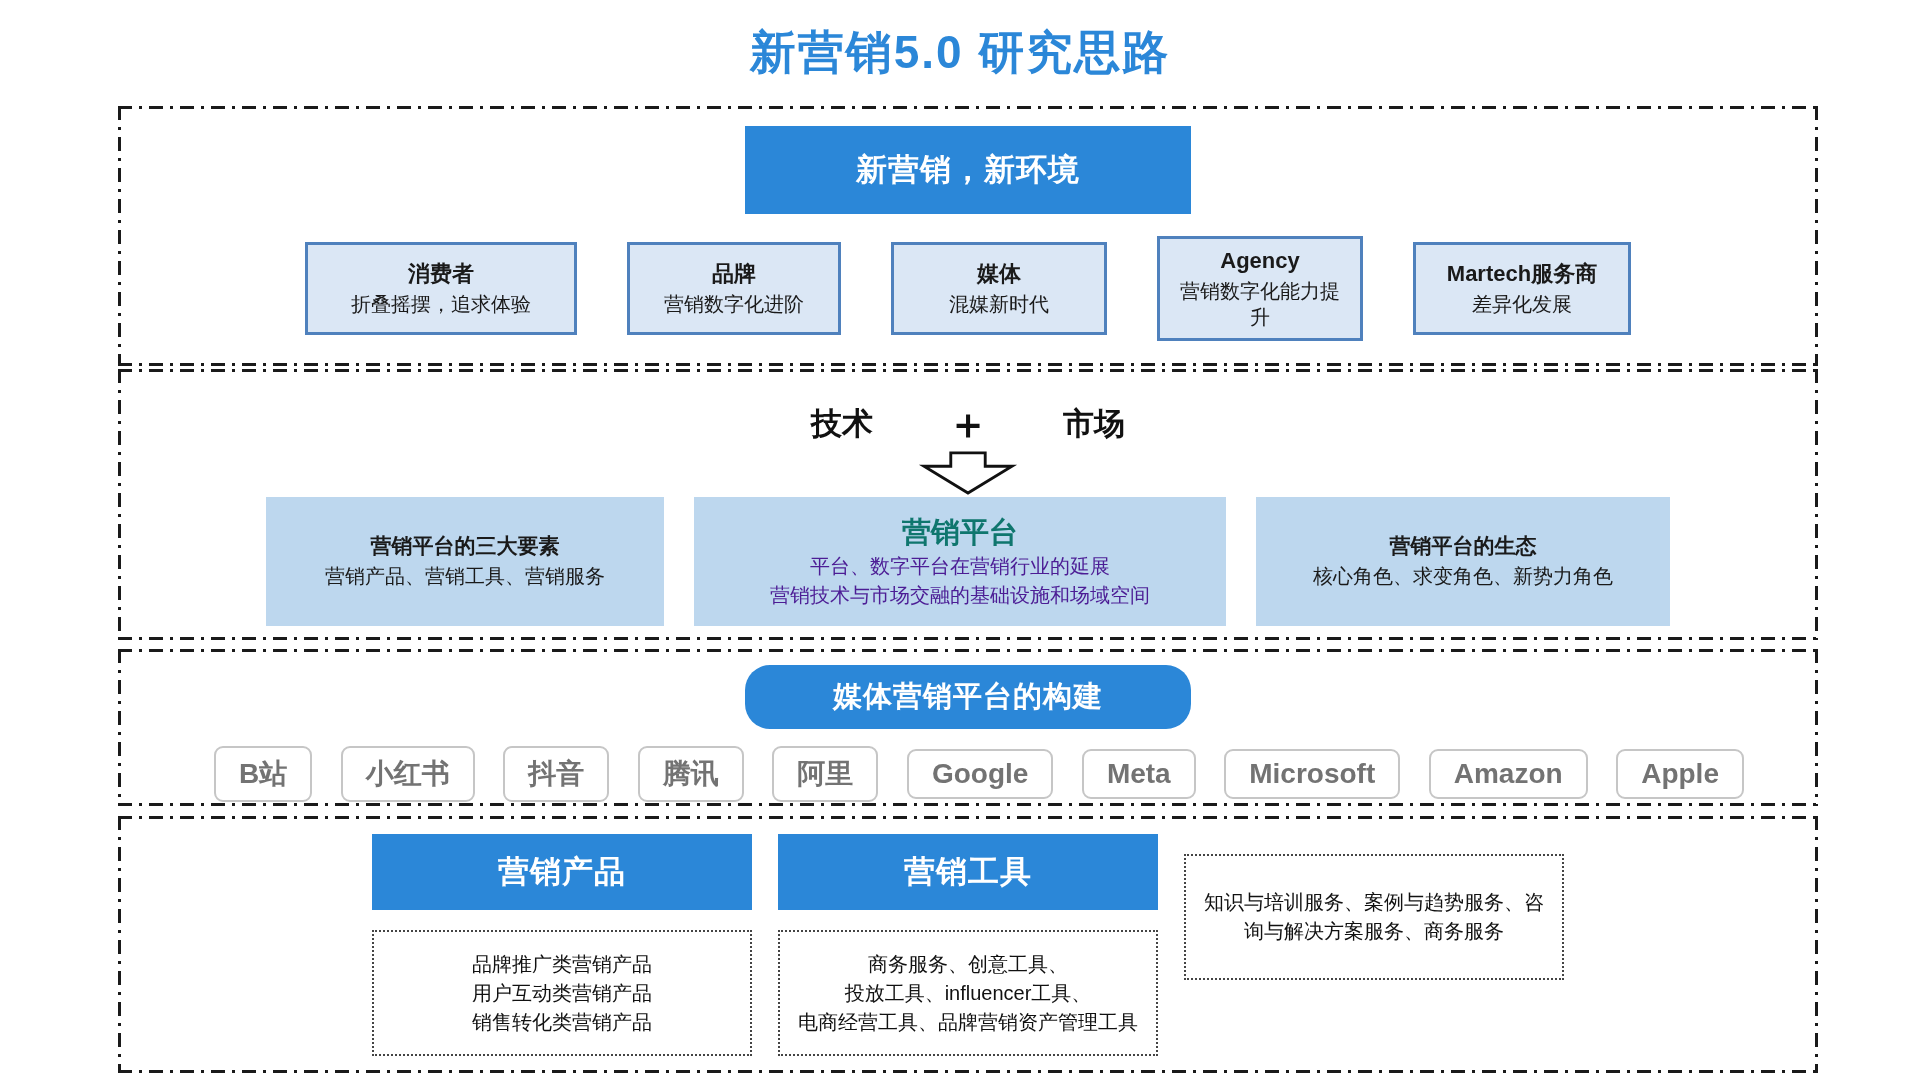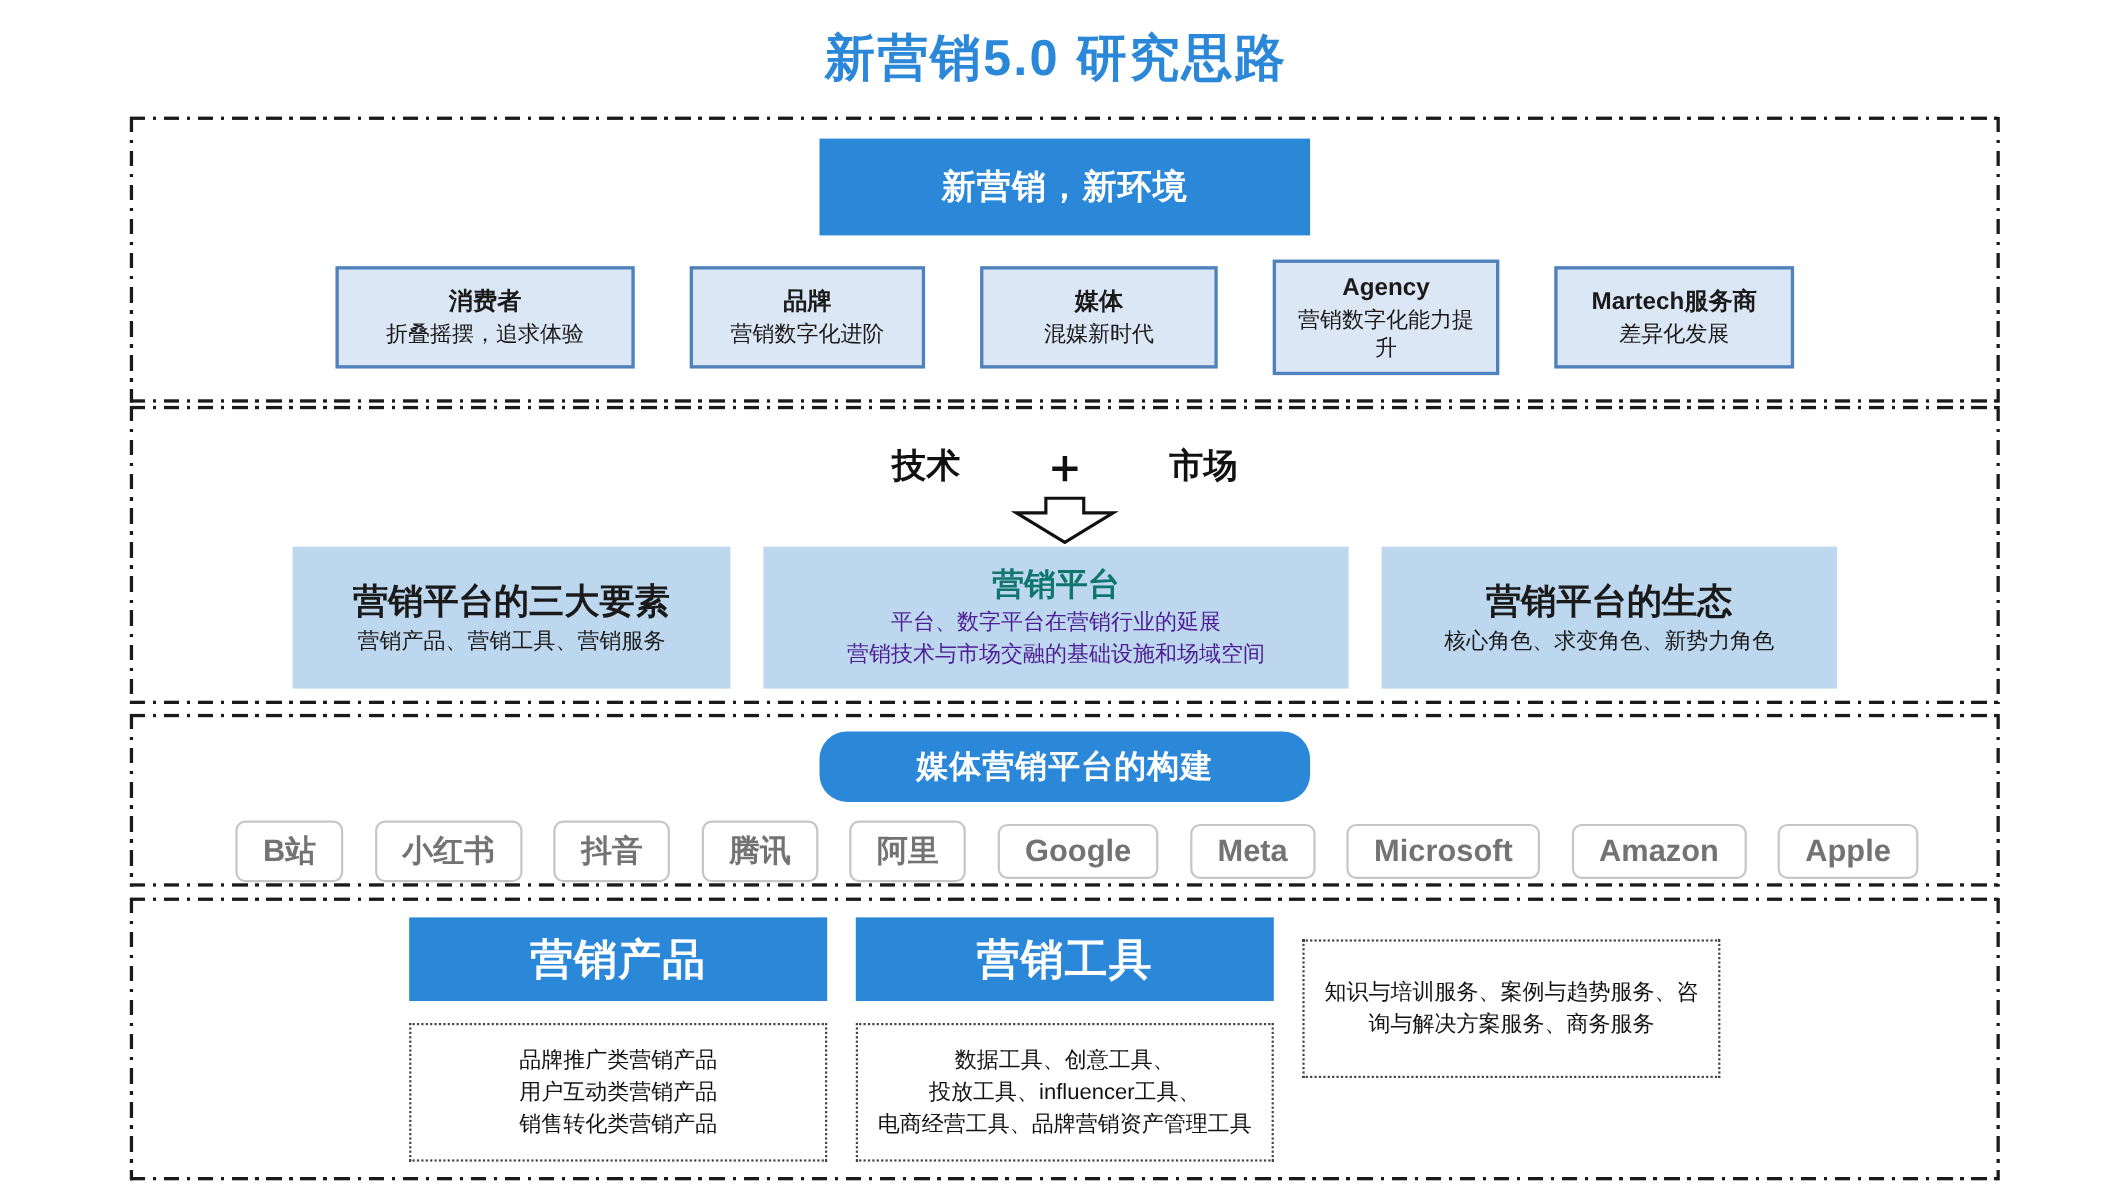--- a/index.html
+++ b/index.html
@@ -67,21 +67,21 @@
   .s2boxes {
     position:absolute; top:128px; left:0; width:100%;
     display:flex; justify-content:center; align-items:stretch; gap:30px;
   }
   .s2box {
     background:#bdd7ee; box-sizing:border-box; min-height:129px;
     display:flex; flex-direction:column; justify-content:center;
     text-align:center; padding:8px 14px;
   }
   .s2box.b1{width:398px} .s2box.b2{width:532px} .s2box.b3{width:414px}
-  .s2box .t { font-size:32px; font-weight:bold; line-height:1.25; }
+  .s2box .t { font-size:21px; font-weight:bold; line-height:1.25; }
   .s2box .l { font-size:20px; line-height:1.35; margin-top:4px; }
   .s2box.b2 .t { color:#0f766e; font-size:29px; }
   .s2box.b2 .l { color:#4c1d95; margin-top:2px; }
 
   
   .chips {
     position:absolute; top:97px; left:96px; right:74px;
     display:flex; justify-content:space-between; align-items:center;
   }
   .chip {
@@ -90,21 +90,21 @@
     white-space:nowrap;
   }
 
   
   .cols {
     position:absolute; top:18px; left:0; width:100%;
     display:flex; justify-content:center; gap:26px;
   }
   .col { width:380px; }
   .colhead {
-    background:#2b87d8; color:#ffffff; font-weight:bold; font-size:39px;
+    background:#2b87d8; color:#ffffff; font-weight:bold; font-size:31px;
     height:76px; display:flex; align-items:center; justify-content:center;
     letter-spacing:1px;
   }
   .colbody {
     margin-top:20px; border:2px dotted #444444; box-sizing:border-box;
     min-height:126px; display:flex; flex-direction:column; justify-content:center;
     text-align:center; font-size:20px; line-height:1.45; padding:10px 12px; color:#111;
   }
 </style>
 </head>
@@ -188,21 +188,21 @@
       <div class="colhead">营销产品</div>
       <div class="colbody">
         <div>品牌推广类营销产品</div>
         <div>用户互动类营销产品</div>
         <div>销售转化类营销产品</div>
       </div>
     </div>
     <div class="col">
       <div class="colhead">营销工具</div>
       <div class="colbody">
-        <div>数据工具、创意工具、</div>
+        <div>商务服务、创意工具、</div>
         <div>投放工具、influencer工具、</div>
         <div>电商经营工具、品牌营销资产管理工具</div>
       </div>
     </div>
     <div class="col">
       <div class="colbody">
         <div>知识与培训服务、案例与趋势服务、咨询与解决方案服务、商务服务</div>
       </div>
     </div>
   </div>

